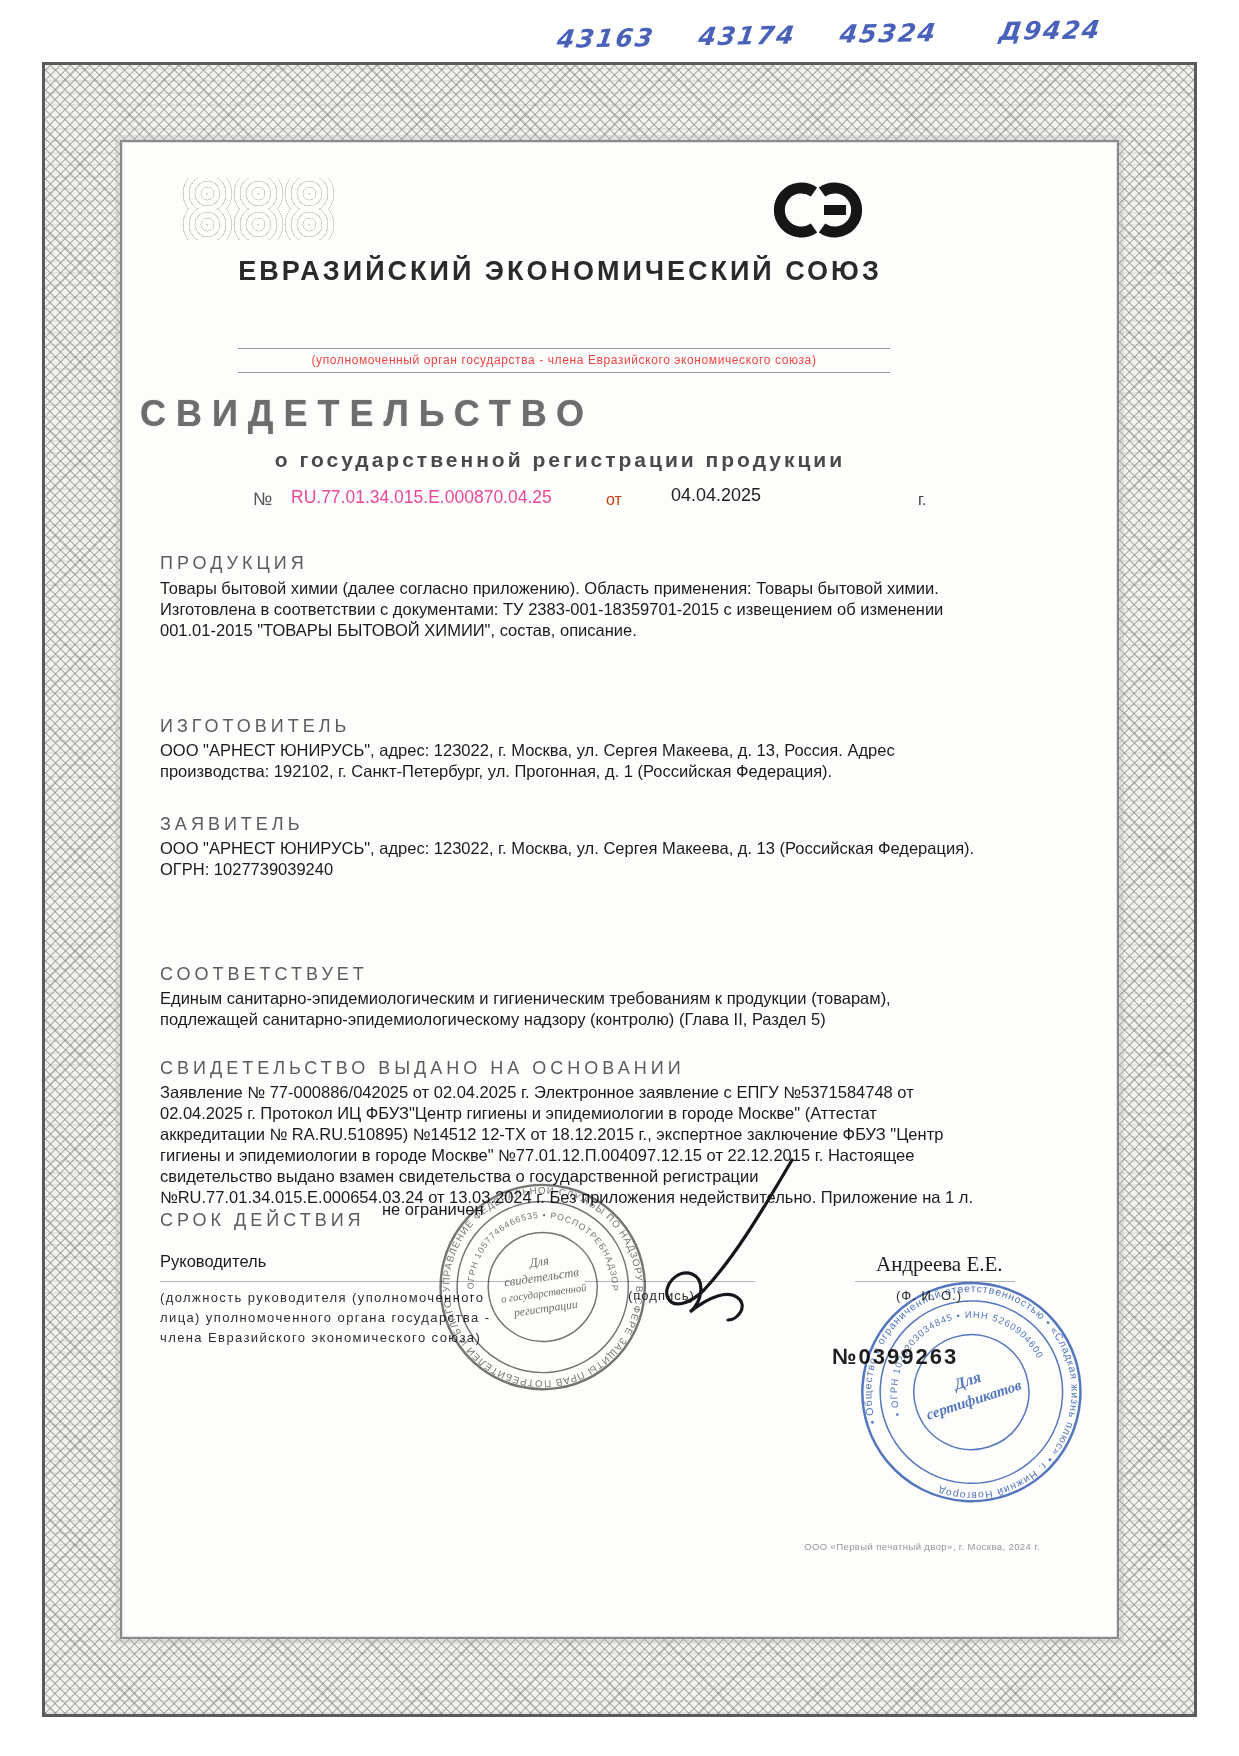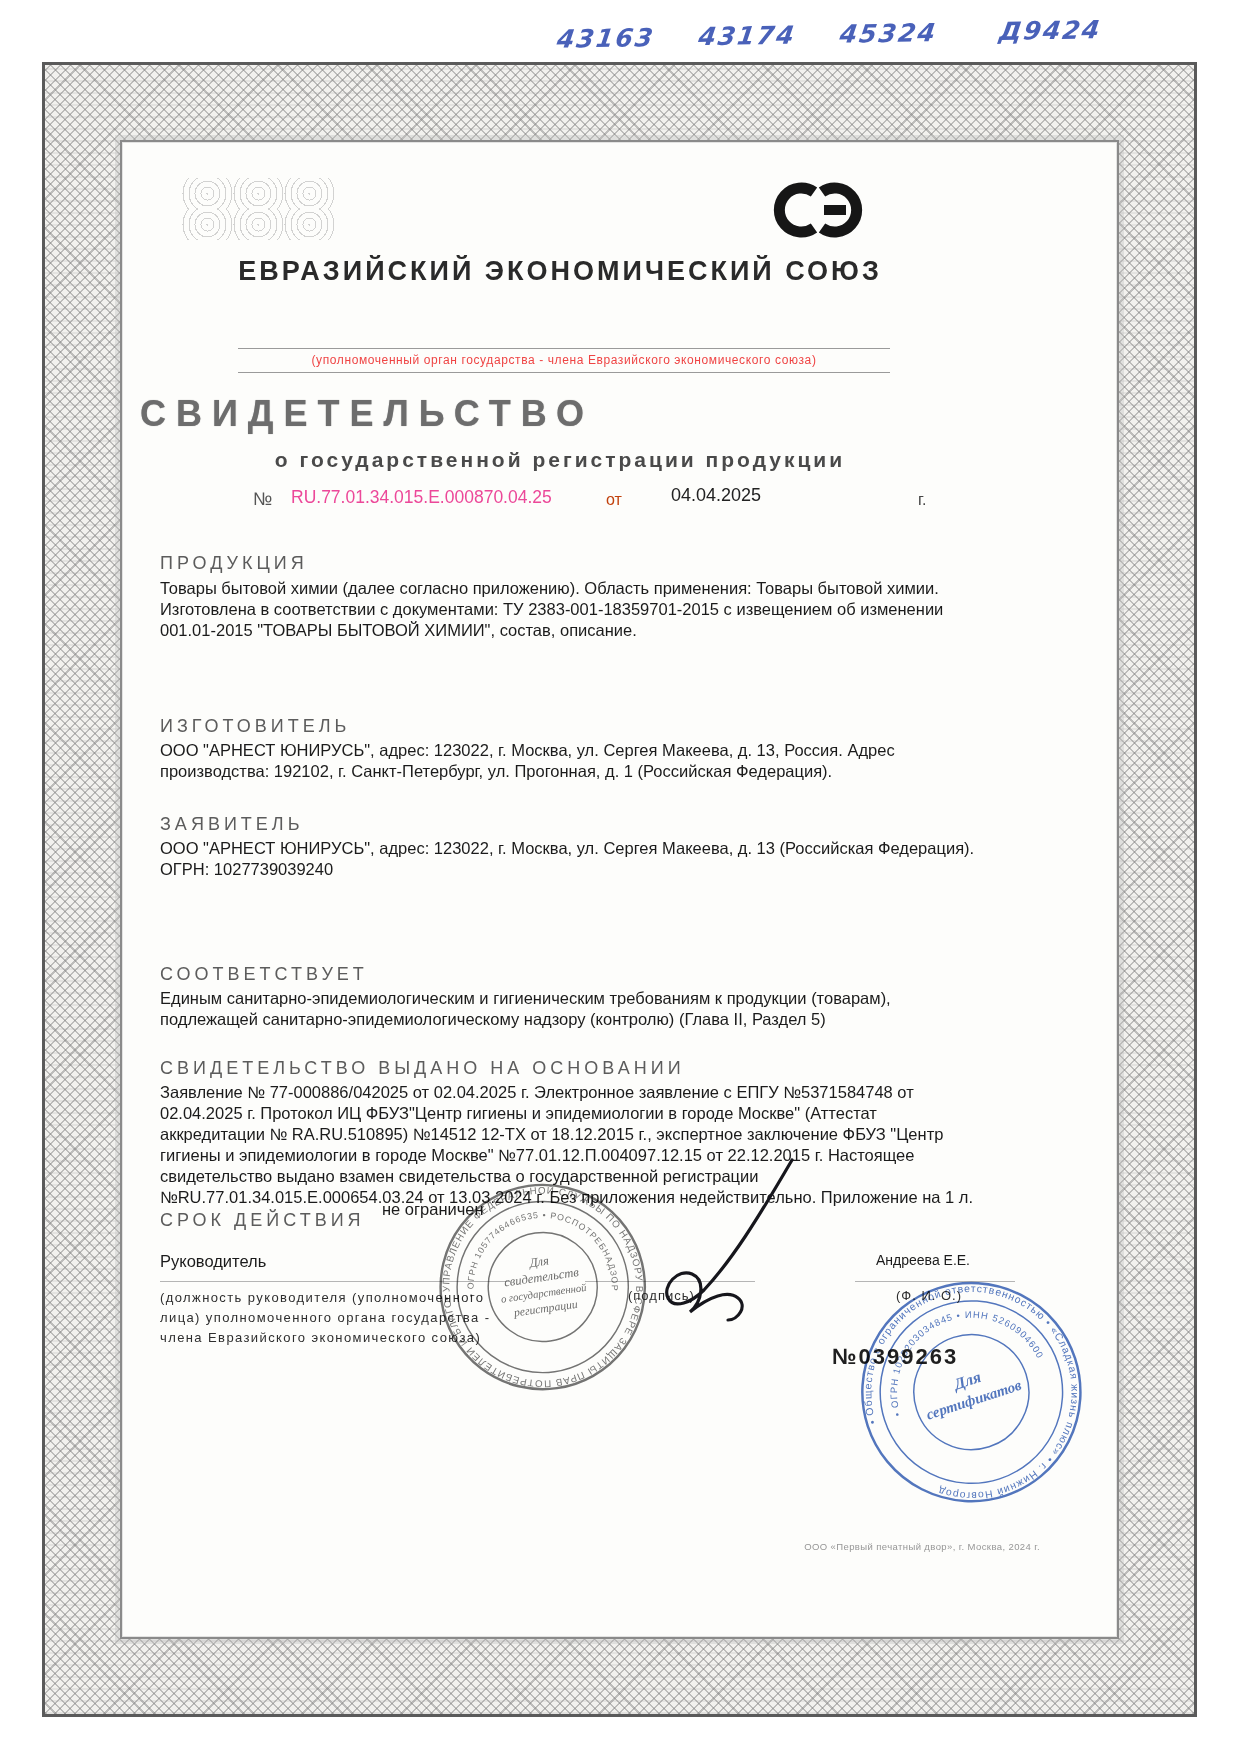--- a/index.html
+++ b/index.html
@@ -79,21 +79,21 @@
   }
   .h-product{top:553px;} .b-product{top:578px;}
   .h-manu{top:716px;}    .b-manu{top:740px;}
   .h-appl{top:814px;}    .b-appl{top:838px;}
   .h-comp{top:964px;}    .b-comp{top:988px;}
   .h-basis{top:1058px;}  .b-basis{top:1082px;}
   .h-valid{top:1210px;}
   .valid-value{position:absolute;left:382px;top:1200px;font-size:16.5px;color:#1b1b1b;z-index:2;}
   
   .head-label{position:absolute;left:160px;top:1252px;font-size:16.5px;color:#1b1b1b;z-index:2;}
-  .signer-name{position:absolute;left:876px;top:1252px;font-size:14px;color:#1b1b1b;z-index:2;}
+  .signer-name{position:absolute;left:876px;top:1252px;font-size:21px;color:#1b1b1b;z-index:2;font-family:Liberation Serif, serif;}
   .uline{position:absolute;top:1281px;border-top:1px solid #b5b5b5;z-index:1;}
   .uline.l{left:160px;width:350px;} .uline.m{left:585px;width:170px;} .uline.r{left:855px;width:160px;}
   .pos-note{
     position:absolute;left:160px;top:1288px;width:360px;font-size:13px;line-height:20px;
     letter-spacing:1.4px;color:#2e2e2e;white-space:pre-line;z-index:2;
   }
   .cap-sign{position:absolute;left:628px;top:1288px;font-size:13px;letter-spacing:1px;color:#2e2e2e;z-index:2;}
   .cap-fio{position:absolute;left:896px;top:1288px;font-size:13px;letter-spacing:1px;color:#2e2e2e;z-index:2;}
   
   .stamp{mix-blend-mode:multiply;}

